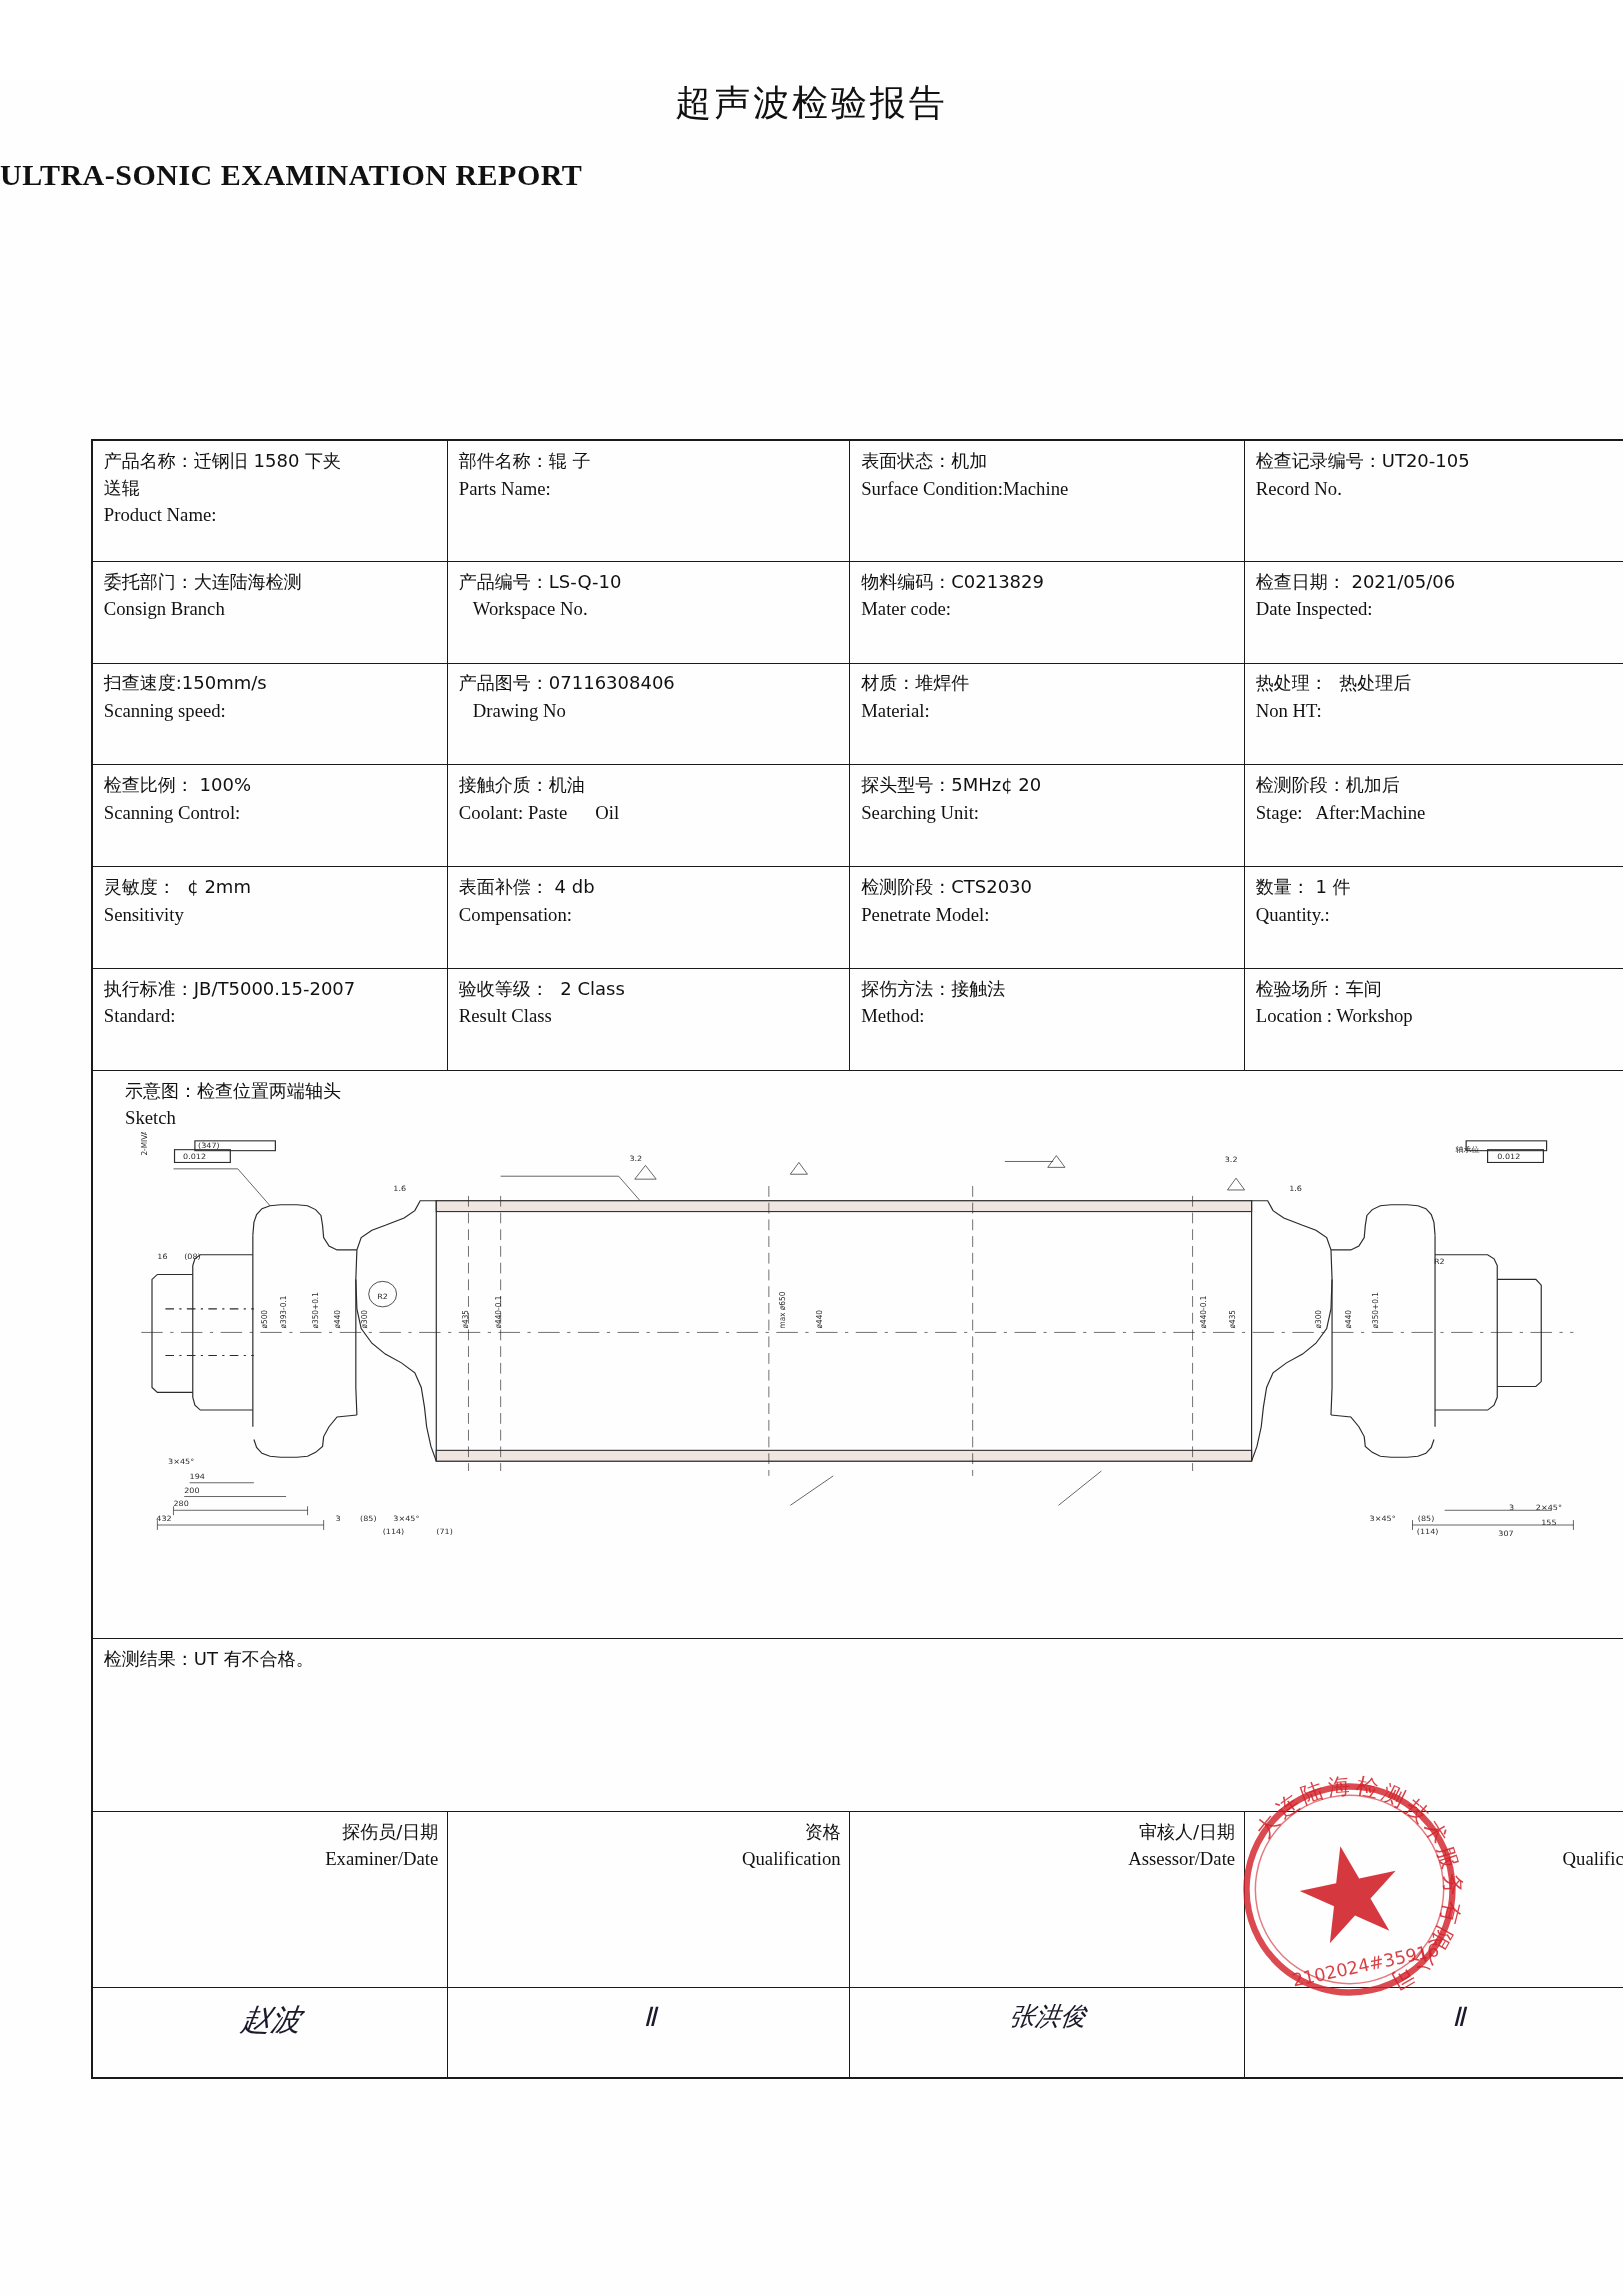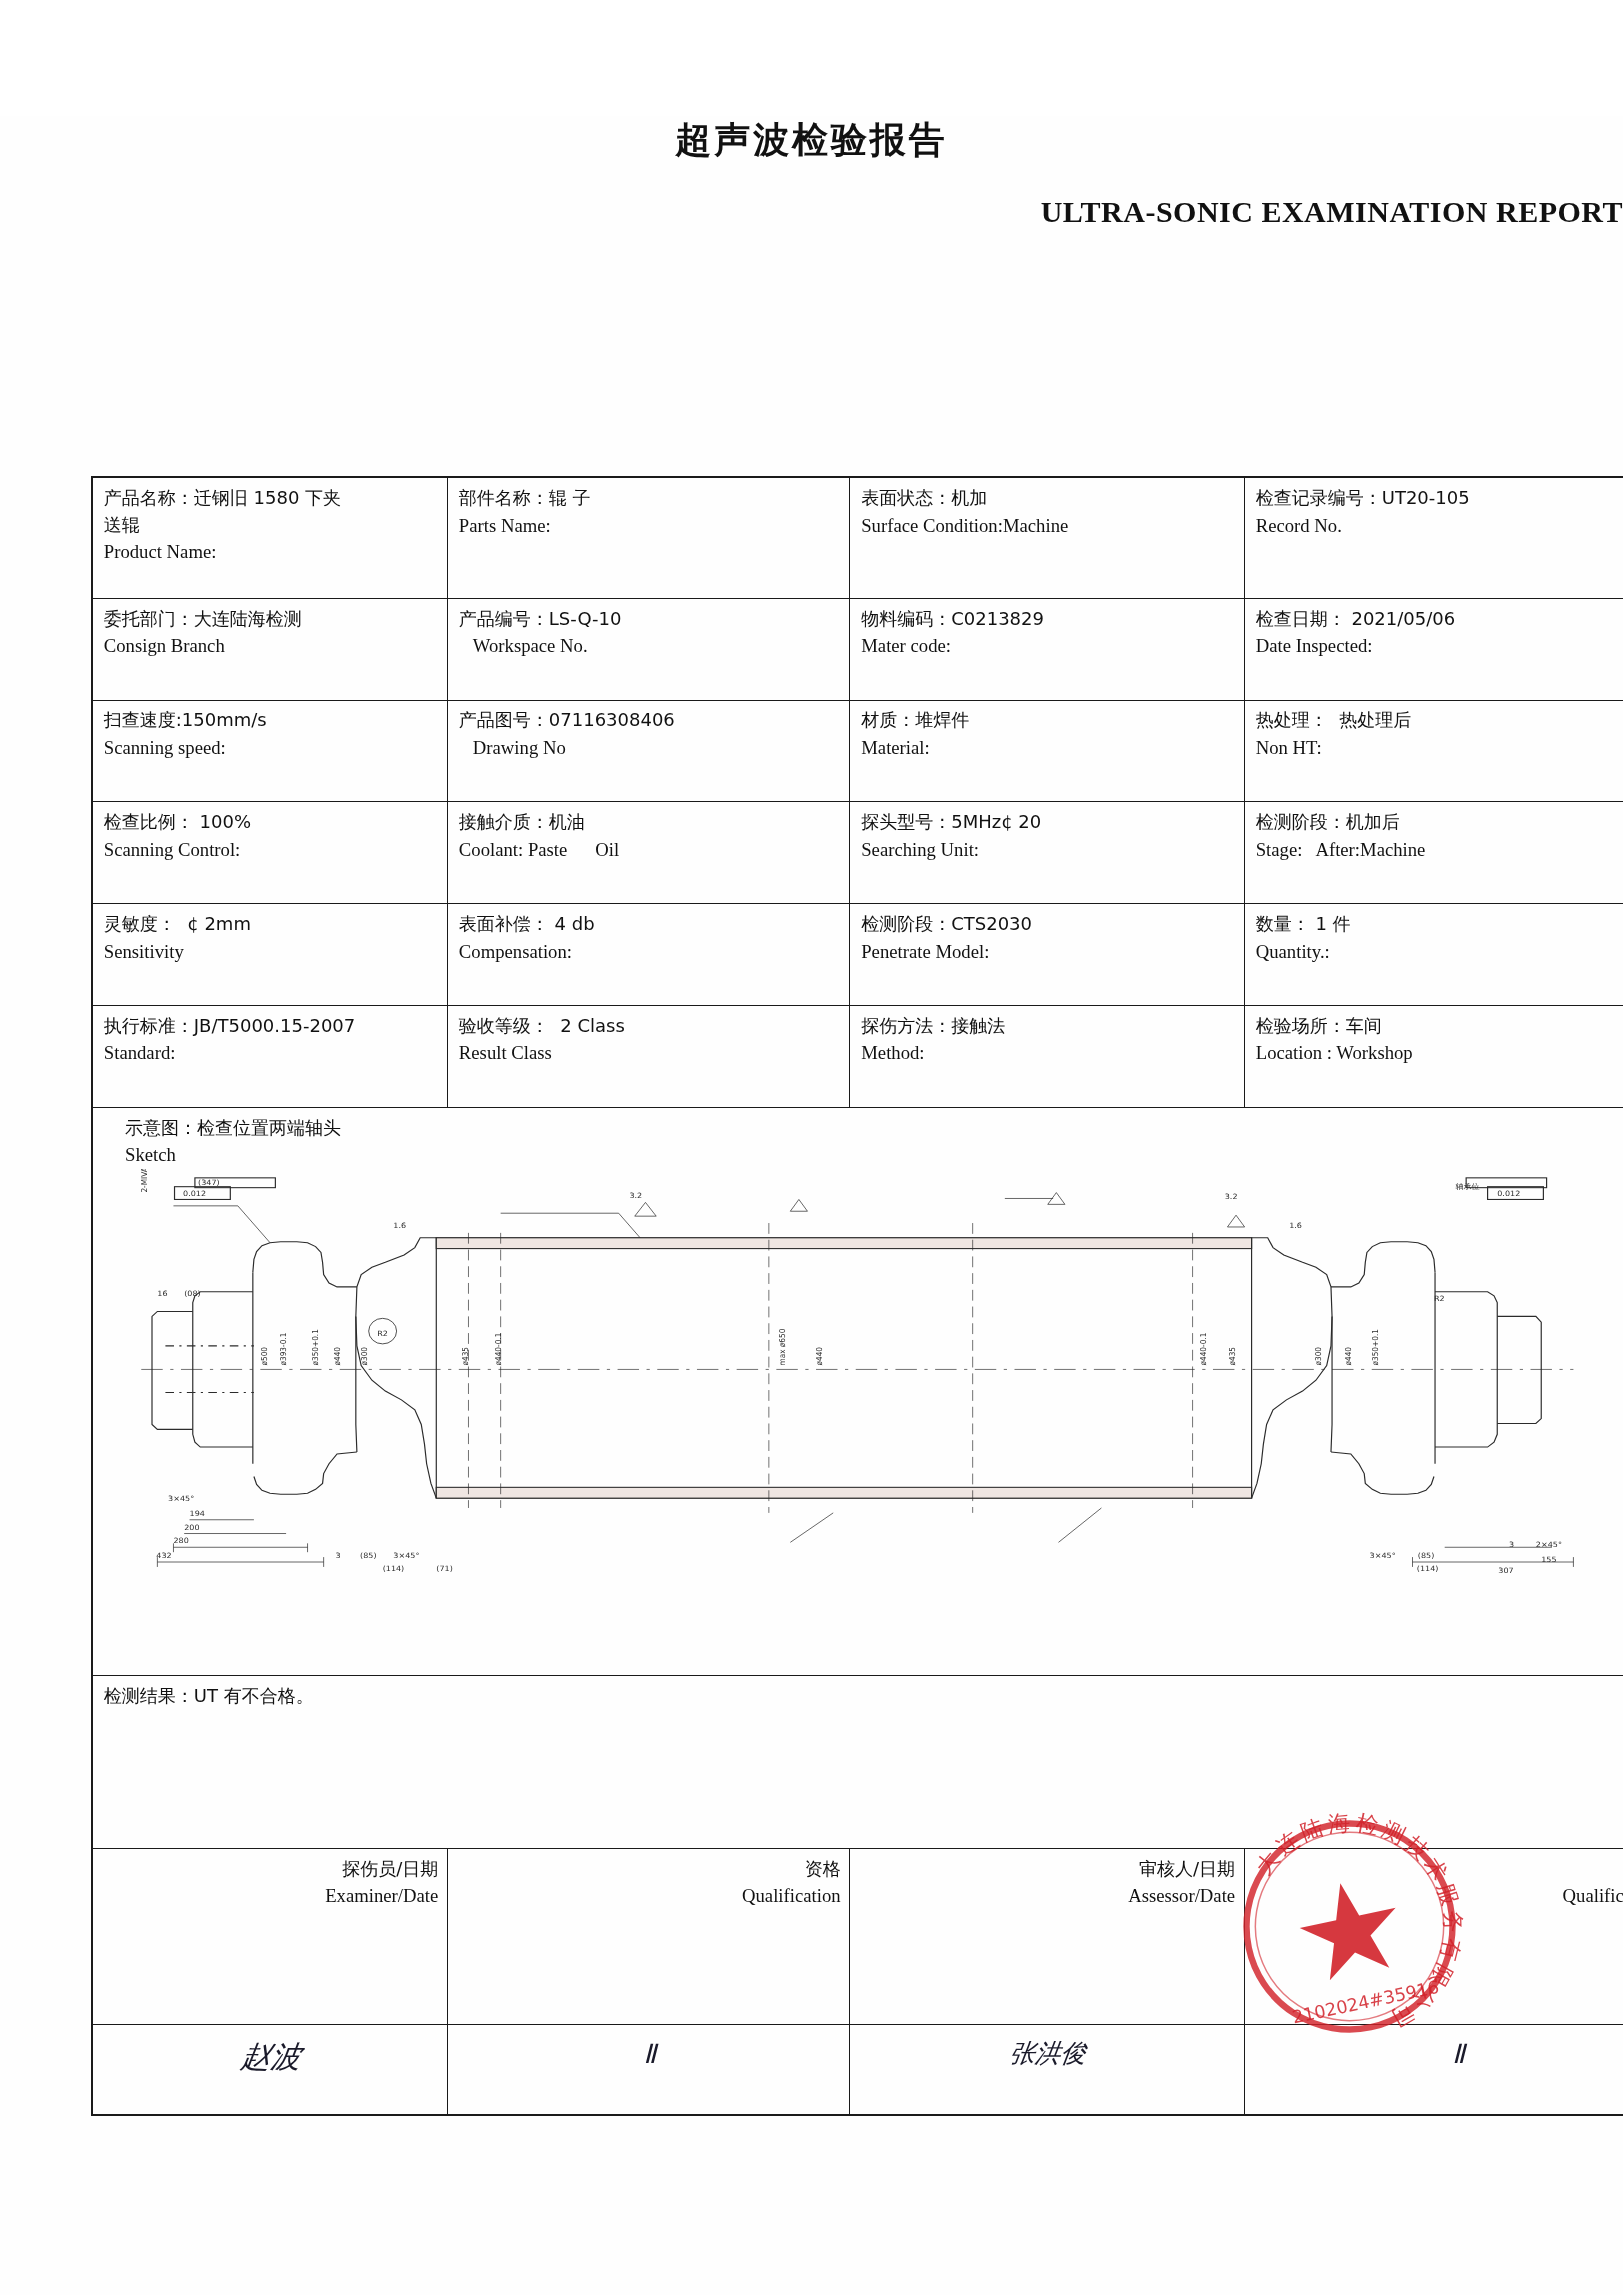--- a/index.html
+++ b/index.html
@@ -17,27 +17,27 @@
   }
   .page {
     position: relative;
     width: 1623px;
     height: 2295px;
     background: #fefefe;
   }
   .title-cn {
     text-align: center;
     font-family: "DejaVu Sans", sans-serif;
-    font-weight: bold;
+    font-weight: normal;
     font-size: 36px;
     letter-spacing: 2.9px;
-    margin-top: 116px;
+    margin-top: 79px;
   }
   .title-en {
-    text-align: right;
+    text-align: left;
     font-family: "Liberation Serif", serif;
     font-weight: bold;
     font-size: 30px;
     letter-spacing: 0.5px;
     margin-top: 30px;
   }
   .table-wrap {
     position: absolute;
     left: 91px;
     top: 360px;

